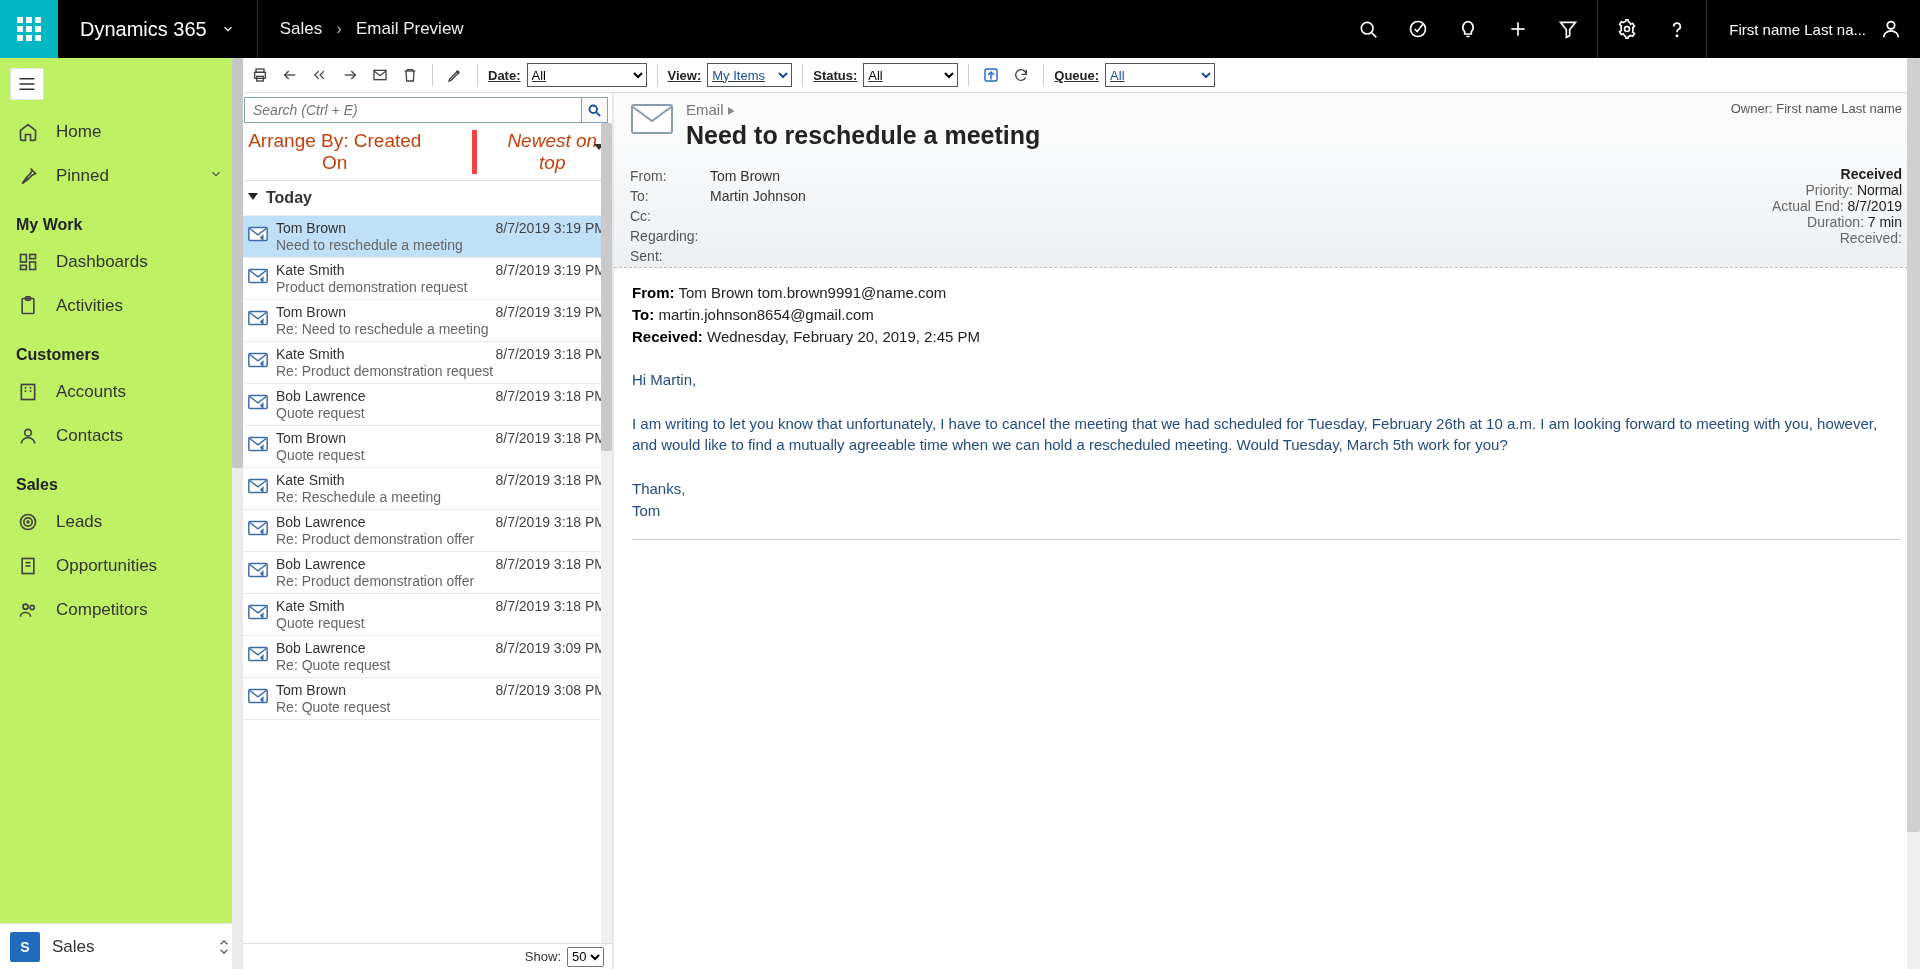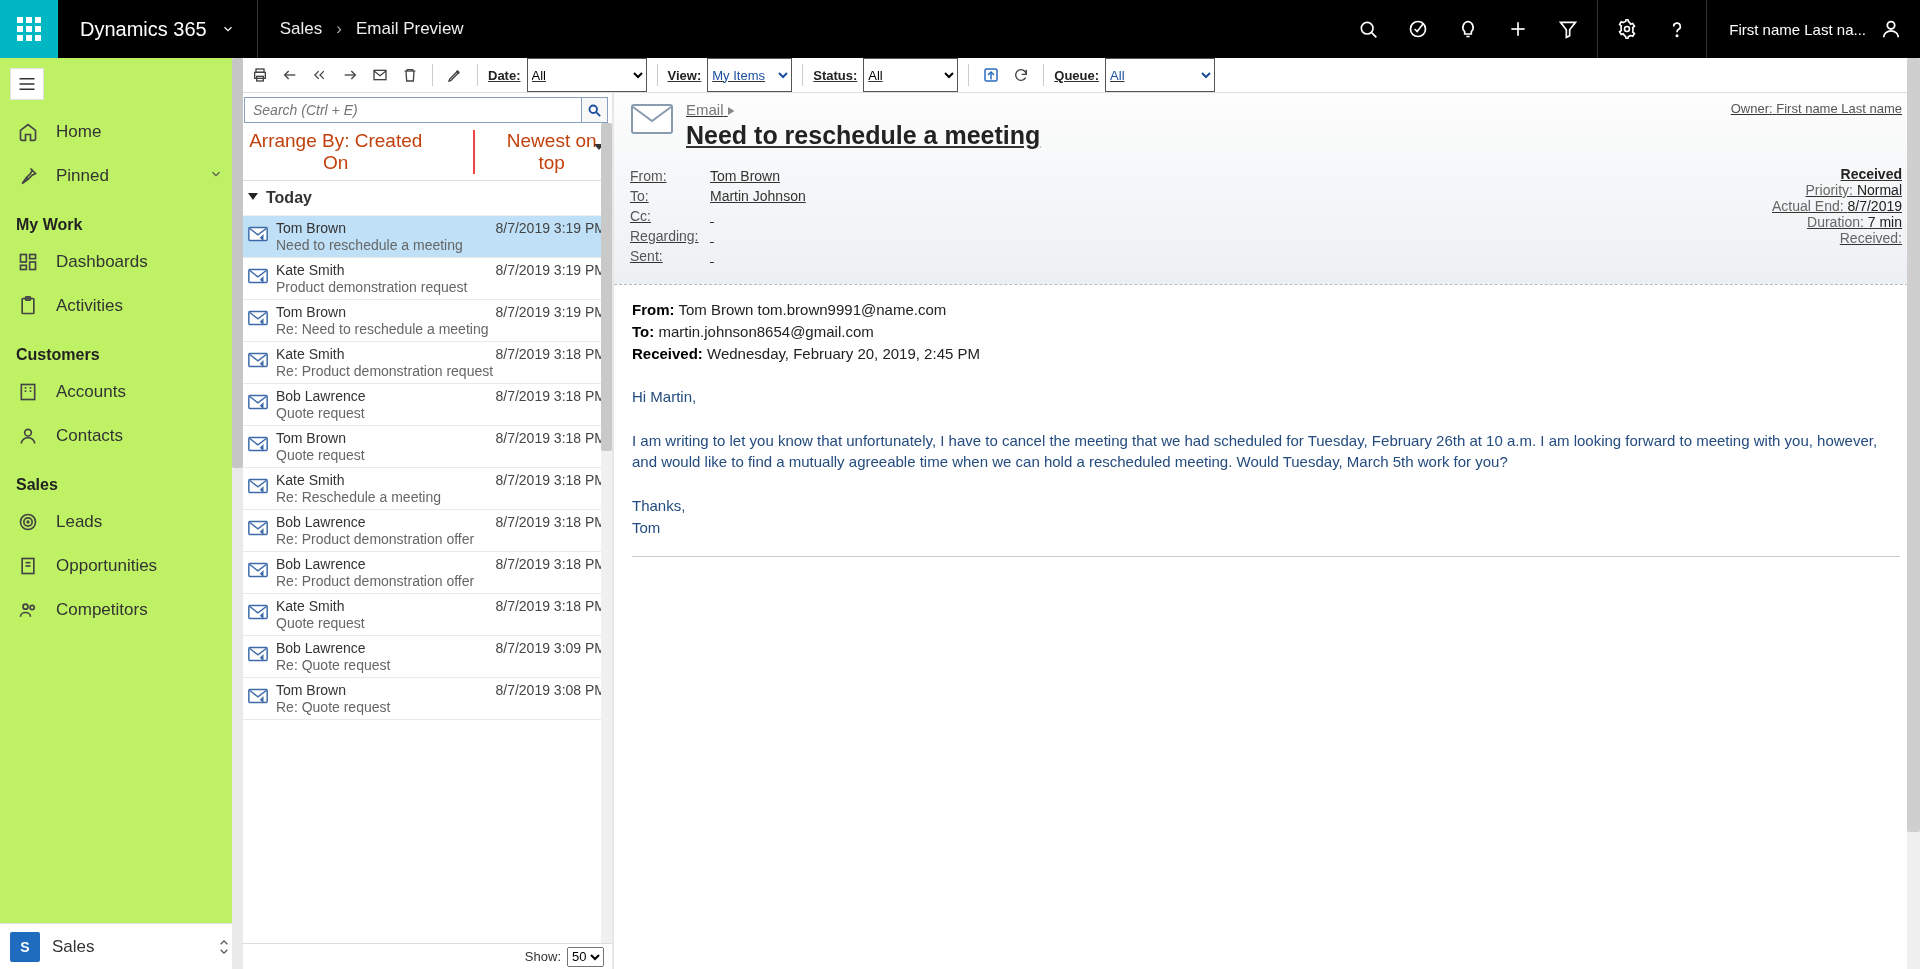--- a/index.html
+++ b/index.html
@@ -32,50 +32,50 @@
   .nav-footer{position:absolute;bottom:0;left:0;right:0;height:46px;background:#fff;border-top:1px solid #e1e1e1;display:flex;align-items:center;padding:0 10px;cursor:pointer;}
   .nav-footer .tile{width:30px;height:30px;background:#1f6cbf;color:#fff;display:flex;align-items:center;justify-content:center;font-weight:600;margin-right:12px;border-radius:2px;}
   .nav-footer .upd{margin-left:auto;display:flex;flex-direction:column;gap:2px;}
 
   
   .main{flex:1;display:flex;flex-direction:column;border-right:2px solid #e7e7e7;}
   .toolbar{height:35px;border-bottom:1px solid #ddd;display:flex;align-items:center;padding:0 8px;gap:6px;background:#fff;font-size:13px;text-decoration:underline;}
   .tbtn{width:24px;height:24px;display:flex;align-items:center;justify-content:center;cursor:pointer;color:#444;}
   .vline{width:1px;height:22px;background:#ccc;margin:0 4px;}
   .tlbl{font-weight:700;color:#222;}
-  select.tsel{height:34px;border:1px solid #555;background:#fff;font-size:13px;cursor:pointer;}
+  select.tsel{height:24px;border:1px solid #555;background:#fff;font-size:13px;cursor:pointer;}
   .sel-blue{color:#1a4e9e;border-color:#8aa3cc;}
 
   .cols{flex:1;display:flex;overflow:hidden;}
   .list{width:374px;border-right:2px solid #e7e7e7;display:flex;flex-direction:column;background:#fff;position:relative;}
   .srchwrap{padding:4px 4px 2px 4px;display:flex;}
   .srch{flex:1;height:26px;border:1px solid #88a0c0;font-style:italic;color:#777;padding:0 8px;outline:none;font-size:14px;}
   .srchbtn{width:26px;height:26px;border:1px solid #88a0c0;border-left:none;background:#f8f8f8;cursor:pointer;display:flex;align-items:center;justify-content:center;}
   .arr-row{display:flex;align-items:center;padding:5px 8px 6px 8px;font-size:19px;color:#c2410c;border-bottom:1px solid #ddd;position:relative;text-align:center;}
-  .arr-row .r{border-left:2px solid #ef4444;padding-left:24px;margin-left:auto;}
+  .arr-row .r{border-left:5px solid #ef4444;padding-left:24px;margin-left:auto;font-style:italic;}
   .arr-row .tri{position:absolute;right:8px;top:8px;cursor:pointer;}
   .grp{display:flex;align-items:center;padding:8px 8px;font-weight:700;font-size:16px;border-bottom:1px solid #eee;cursor:pointer;}
   .grp svg{margin-right:8px;}
   .items{flex:1;overflow-y:auto;}
   .row{display:flex;padding:4px 6px;border-bottom:1px solid #eaeaea;cursor:pointer;}
   .row.sel{background:#bfe0f7;}
   .row .ic{width:24px;height:24px;margin-top:2px;margin-right:6px;flex:none;display:flex;align-items:center;justify-content:center;}
   .row .txt{flex:1;min-width:0;}
   .row .top{display:flex;justify-content:space-between;font-size:14px;}
   .row .from{color:#333;}
   .row .dt{color:#444;}
   .row .sub{color:#666;font-size:14px;padding-top:1px;}
   .show{height:26px;border-top:1px solid #ddd;display:flex;align-items:center;justify-content:flex-end;padding:0 8px;font-size:13px;}
   .show select{height:20px;margin-left:6px;font-size:13px;}
   .listscroll{position:absolute;right:0;top:30px;bottom:26px;width:11px;background:#f0f0f0;}
   .listscroll .thumb{position:absolute;top:0;left:0;right:0;height:40%;background:#c9c9c9;border-radius:2px;}
 
   
   .read{flex:1;display:flex;flex-direction:column;overflow:auto;}
-  .rhdr{background:linear-gradient(#fdfdfd,#edf0f3);border-bottom:1px dashed #bcbcbc;padding:8px 16px 18px 16px;text-decoration:underline;}
+  .rhdr{background:linear-gradient(#fdfdfd,#edf0f3);border-bottom:1px dashed #bcbcbc;padding:8px 16px 1px 16px;}
   .rrow1{display:flex;}
   .envlg{width:44px;height:36px;margin-right:12px;flex:none;}
   .owner{margin-left:auto;font-size:13px;color:#555;}
   .owner b{color:#555;font-weight:400;}
   .rentity{color:#777;font-size:15px;}
   .rtitle{font-size:25px;font-weight:700;color:#222;margin-top:3px;}
   .rmeta{display:flex;font-size:14px;color:#555;margin-top:16px;}
   .rmeta .labels{width:80px;}
   .rmeta .labels div,.rmeta .vals div{padding:2px 0;}
   .rmeta .right{margin-left:auto;text-align:right;}

